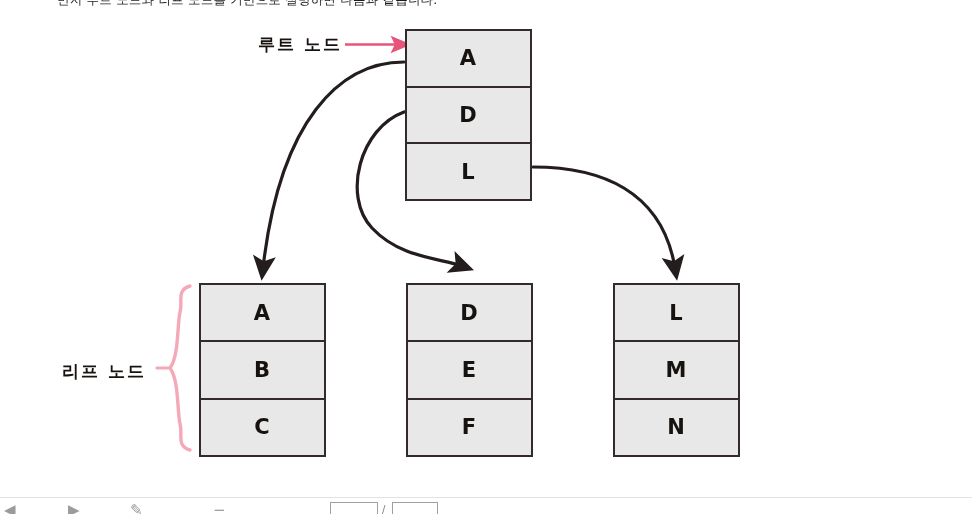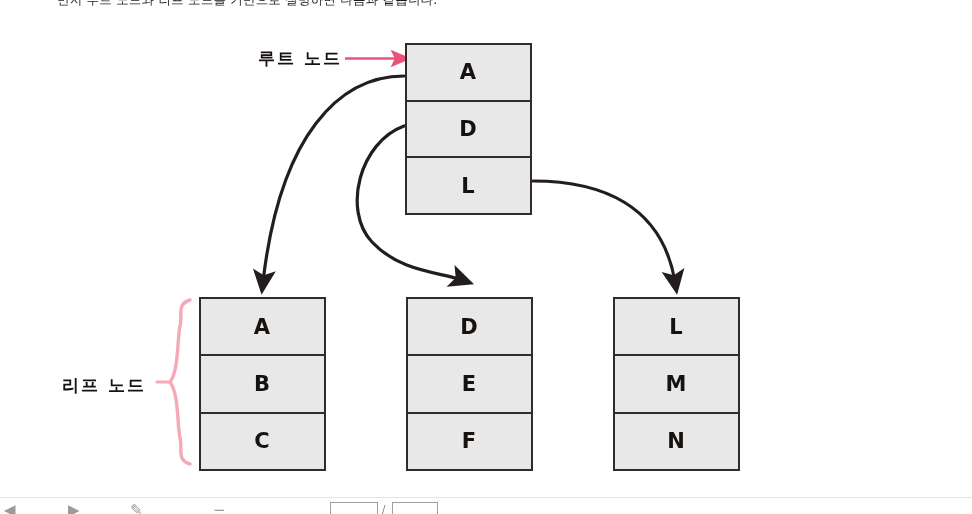--- a/index.html
+++ b/index.html
@@ -25,21 +25,21 @@
     line-height: 18px;
     color: #1c1c1c;
     white-space: nowrap;
     letter-spacing: 0.2px;
   }
 
   
   #diagram {
     position: absolute;
     left: 0;
-    top: 14px;
+    top: 0;
     width: 937px;
     height: 497px;
   }
 
   
   .node {
     position: absolute;
     box-sizing: border-box;
     border: 2.5px solid #332b2b;
     background: #e8e8e8;

